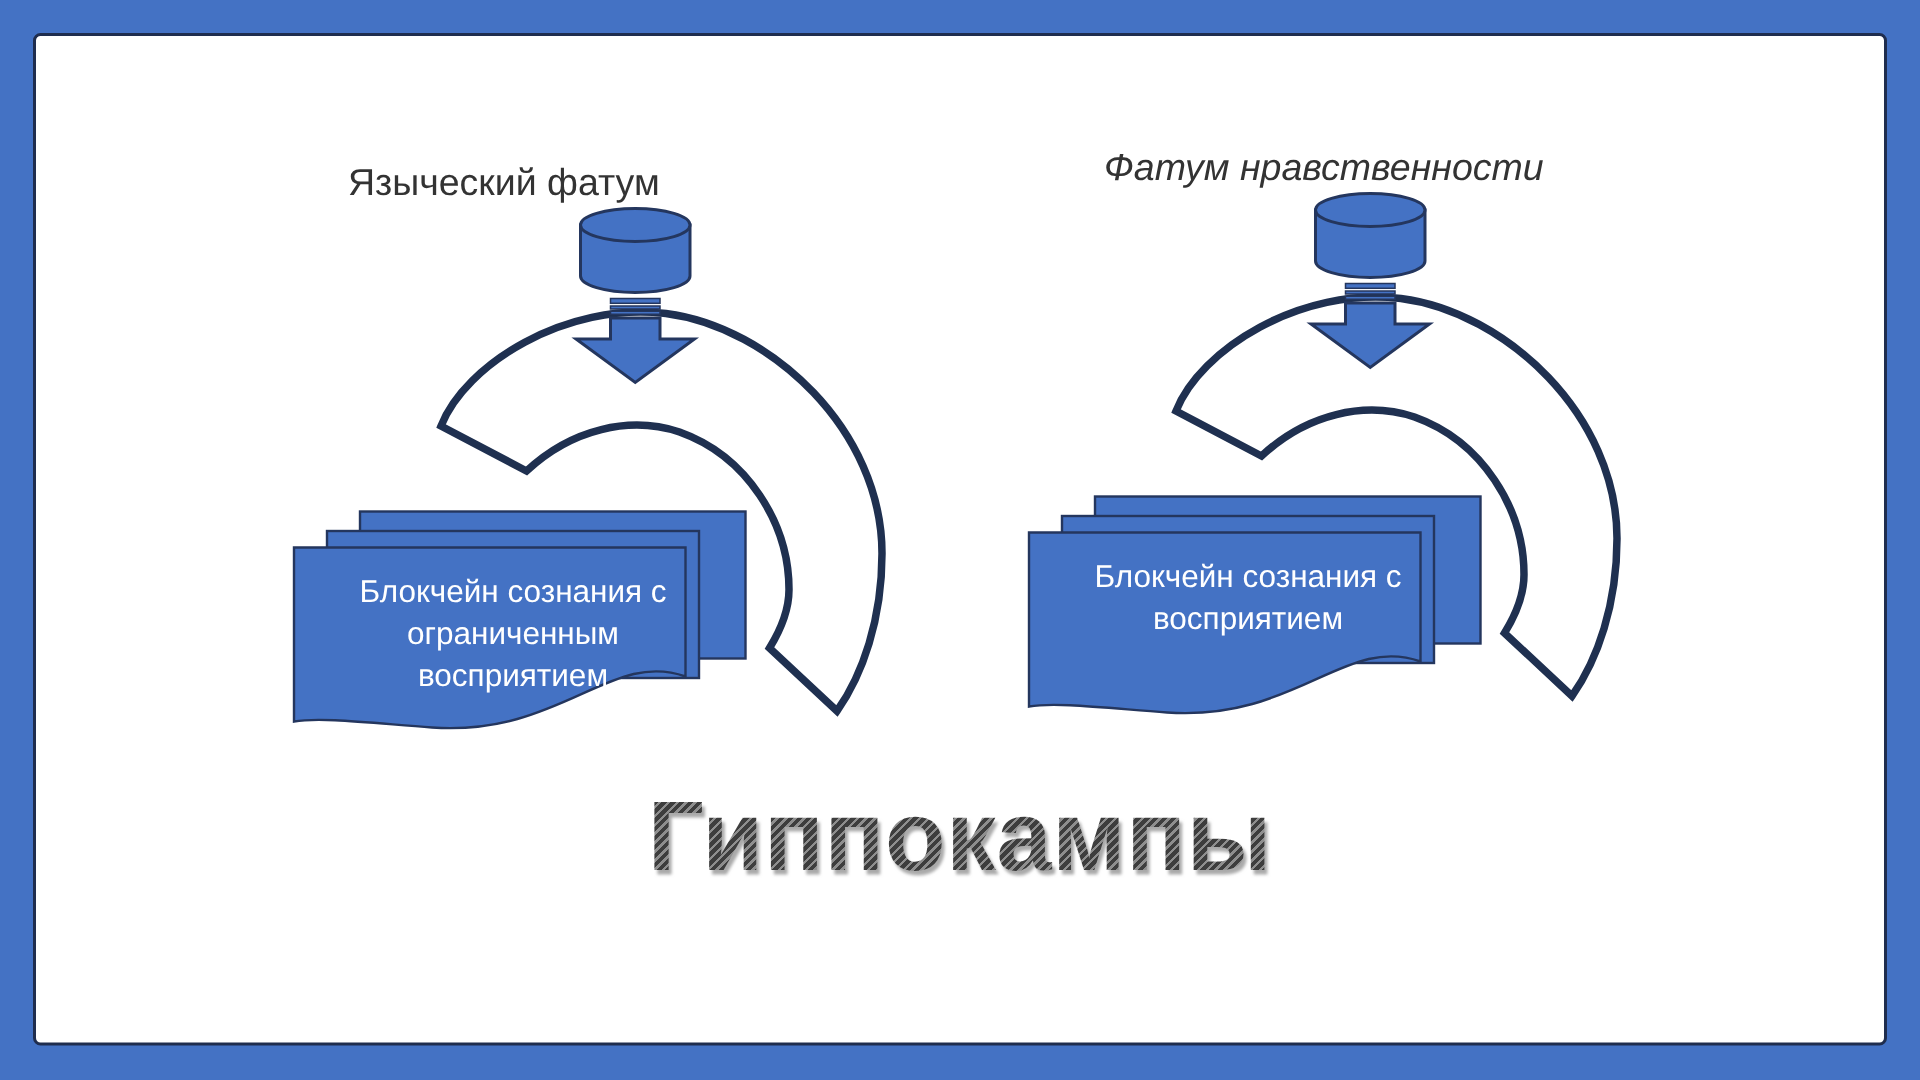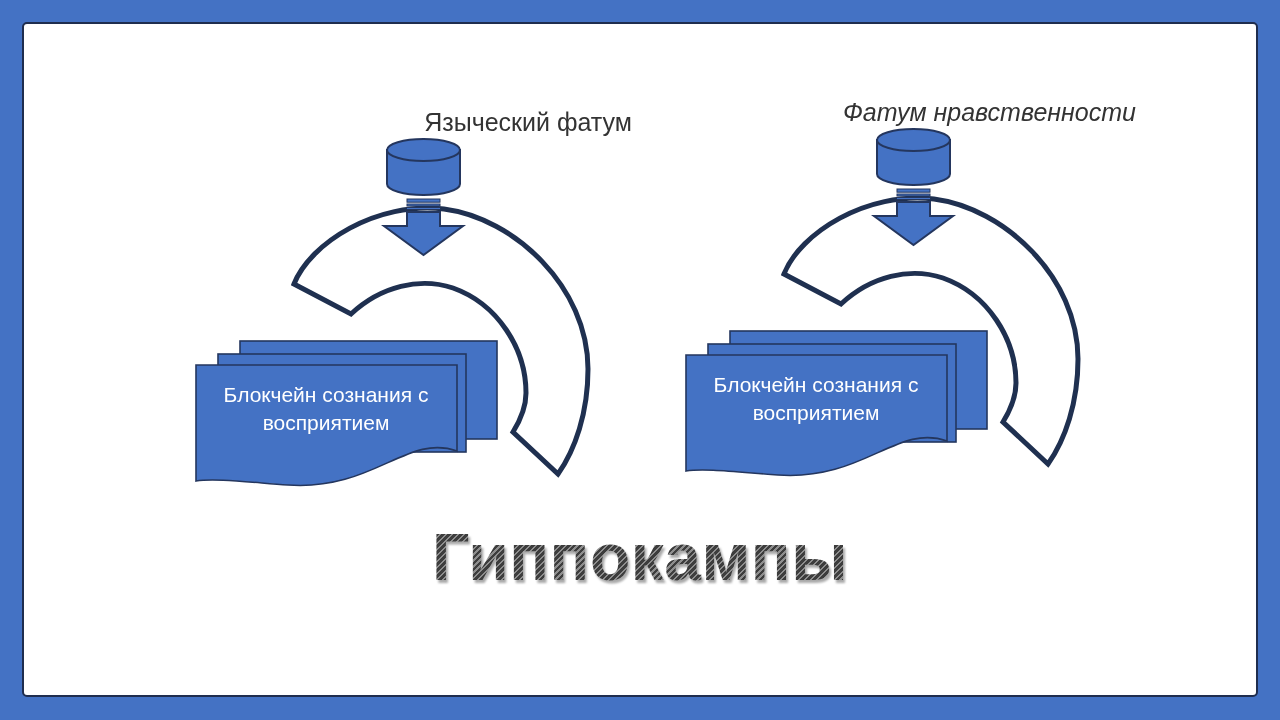--- a/index.html
+++ b/index.html
@@ -21,29 +21,29 @@
   .group {
     position:absolute;
     width:430px; height:400px;
   }
   .group.left  { left:168px; top:73px; }   
   .group.right { left:658px; top:63px; }   
   .group svg { position:absolute; left:0; top:0; overflow:visible; }
   .group-label {
     position:absolute;
     top:11px; left:40px; width:400px;
-    text-align:right;
+    text-align:left;
     font-size:25px;
     color:#333333;
     white-space:nowrap;
   }
   .group.right .group-label { margin-left:14px;font-style:italic; }
   .doc-text {
     position:absolute;
-    left:4px; top:284px; width:260px;
+    left:20px; top:284px; width:260px;
     text-align:center;
     color:#ffffff;
     font-size:21px;
     line-height:28px;
   }
   .doc-text span { display:block; }
 
   
   .arc {
     fill:#ffffff;
@@ -111,20 +111,21 @@
       <g>
         <rect class="stripe" x="215" y="102" width="33" height="3.2"></rect>
         <rect class="stripe" x="215" y="107" width="33" height="2"></rect>
         <rect class="stripe" x="215" y="110.5" width="33" height="2"></rect>
         <path class="sarrow" d="M215,115 L248,115 L248,129 L271,129 L231.5,158 L192,129 L215,129 Z"></path>
       </g>
     </svg>
     <div class="group-label">Языческий фатум</div>
     <div class="doc-text">
       <span>Блокчейн сознания с</span>
+      <span>ограниченным</span>
       <span>восприятием</span>
     </div>
   </div>
 
   <div class="group right">
     <svg width="430" height="400" viewBox="0 0 430 400">
       <path class="arc" d="M102,187 C118,146 185,104 252,112 C322,121 396,190 396,272
            C396,316 383,353 366,377 L321,335 Q334,314 334,296
            C334,252 306,207 261,191 C228,180 189,189 159,217 Z"></path>
       <g>

